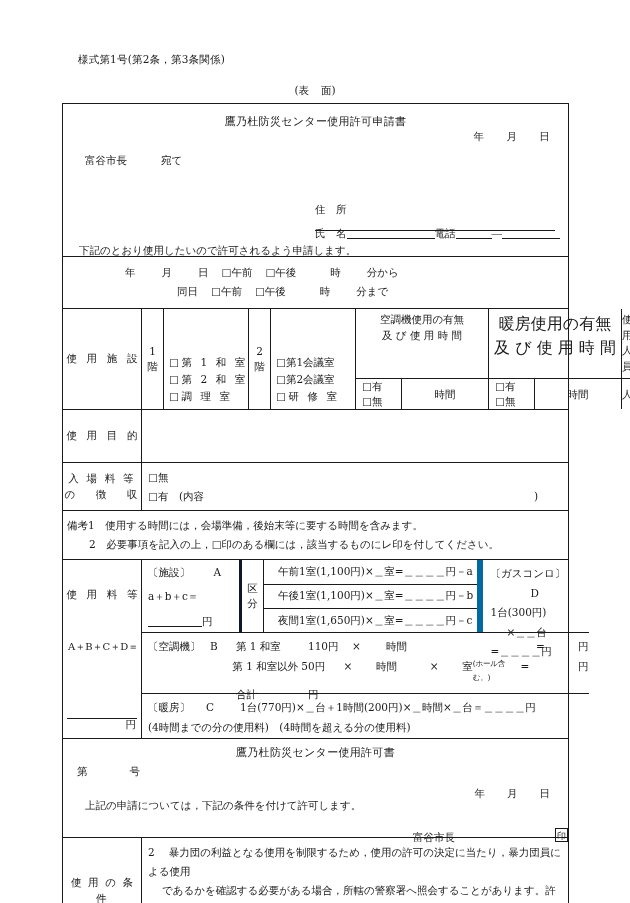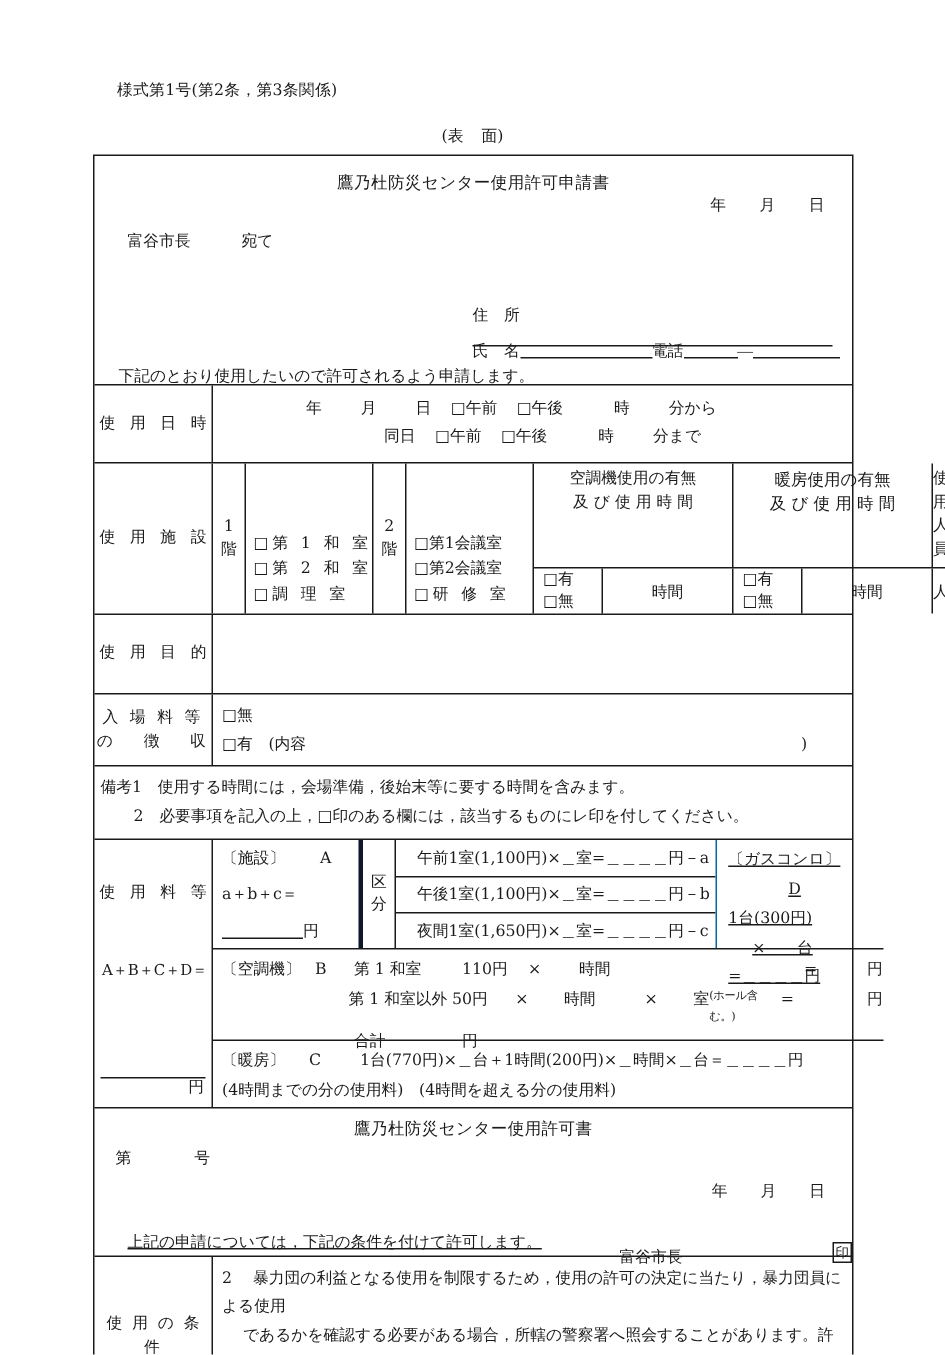--- a/index.html
+++ b/index.html
@@ -64,21 +64,21 @@
     display:flex;flex-direction:column;justify-content:flex-end;
     padding:4px 0 4px 5px;font-size:10.5px;line-height:1.62;
   }
   .rooms .w{letter-spacing:2.6px;}
   .acwrap{flex:1;display:flex;flex-direction:column;box-sizing:border-box;}
   .acwrap .top{display:flex;border-bottom:1px solid #1a1a1a;}
   .acwrap .bot{display:flex;flex:1;}
   .acA{width:133px;flex:0 0 133px;border-right:1px solid #1a1a1a;box-sizing:border-box;
        text-align:center;font-size:10.5px;line-height:1.5;padding:3px 0 3px 0;}
   .acB{width:133px;flex:0 0 133px;border-right:1px solid #1a1a1a;box-sizing:border-box;
-       text-align:center;font-size:11px;line-height:1.5;padding:3px 0 3px 0;}
+       text-align:center;font-size:16px;line-height:1.5;padding:3px 0 3px 0;}
   .acC{flex:1;text-align:center;font-size:10.5px;line-height:1.5;padding:3px 0 3px 0;}
   .yn{width:46px;flex:0 0 46px;border-right:1px solid #1a1a1a;box-sizing:border-box;
       display:flex;flex-direction:column;justify-content:center;padding-left:6px;
       font-size:10.5px;line-height:1.45;}
   .hrs{width:87px;flex:0 0 87px;border-right:1px solid #1a1a1a;box-sizing:border-box;
        display:flex;align-items:flex-end;justify-content:center;padding-bottom:7px;font-size:10.5px;}
   .hrs2{width:87px;flex:0 0 87px;border-right:1px solid #1a1a1a;box-sizing:border-box;
        display:flex;align-items:flex-end;justify-content:center;padding-bottom:7px;font-size:10.5px;}
   .ppl{flex:1;display:flex;align-items:flex-end;justify-content:center;padding-bottom:7px;font-size:10.5px;}
   .spread2{letter-spacing:2.2px;}
@@ -108,39 +108,39 @@
   .facil{width:100px;flex:0 0 100px;border-right:3px solid #0f172a;box-sizing:border-box;
          position:relative;font-size:10.5px;padding:4px 0 4px 6px;line-height:1.7;}
   .facil .aa{position:absolute;right:18px;top:4px;}
   .facil .ul2{display:inline-block;width:54px;border-bottom:1px solid #1a1a1a;height:12px;vertical-align:-2px;}
   .kubun{width:22px;flex:0 0 22px;border-right:1px solid #1a1a1a;box-sizing:border-box;
          display:flex;flex-direction:column;align-items:center;justify-content:center;font-size:10.5px;line-height:1.45;}
   .prices{flex:1;display:flex;flex-direction:column;}
   .prow{flex:1;border-bottom:1px solid #1a1a1a;box-sizing:border-box;
         display:flex;align-items:center;padding-left:14px;font-size:10.5px;}
   .prow:last-child{border-bottom:none;}
-  .gascol{width:112px;flex:0 0 112px;border-left:1px solid #0369a1;box-sizing:border-box;
-          font-size:10.5px;padding:4px 0 4px 8px;line-height:1.85;text-decoration:underline;}
+  .gascol{width:112px;flex:0 0 112px;border-left:6px solid #0369a1;box-sizing:border-box;
+          font-size:10.5px;padding:4px 0 4px 8px;line-height:1.85;}
   .gascol .dd{display:inline-block;width:40px;}
   .tiny{font-size:7.5px;letter-spacing:-.2px;}
   .aircon{flex:1;padding:4px 0 5px 6px;font-size:10.5px;line-height:1.85;position:relative;}
   .aircon .line{display:flex;}
   .aircon .c1{width:62px;}
   .aircon .c2{width:72px;}
   .aircon .c3{width:34px;}
   .heat{flex:1;padding:4px 0 5px 6px;font-size:10.5px;line-height:1.9;}
 
   
   .permit{position:relative;height:98px;padding:6px 0 0 0;box-sizing:border-box;}
   .permit .ptitle{text-align:center;font-size:11px;letter-spacing:.3px;}
   .permit .no{position:absolute;left:14px;top:26px;font-size:10.5px;}
   .permit .no .g3{display:inline-block;width:42px;}
   .permit .ymd2{position:absolute;right:18px;top:48px;font-size:10.5px;}
   .permit .ymd2 .g{display:inline-block;width:22px;}
-  .permit .ptext{position:absolute;left:22px;top:82px;font-size:10.5px;text-decoration:underline;}
+  .permit .ptext{position:absolute;left:22px;top:60px;font-size:10.5px;}
   .permit .mayor2{position:absolute;left:350px;top:92px;font-size:10.5px;}
   .sealbox{position:absolute;left:492px;top:89px;width:13px;height:14px;border:1px solid #1a1a1a;
            font-size:9px;line-height:14px;text-align:center;box-sizing:border-box;}
 
   
   .cond{flex:1;padding:5px 4px 6px 6px;font-size:10.5px;line-height:1.8;}
   .cond .c1{text-indent:0;}
   .cond .c2{}
   .cond .ind{padding-left:14px;}
   .numsp{display:inline-block;width:14px;}
@@ -168,21 +168,20 @@
           <span>氏　名</span><span class="fl" style="width:88px"></span><span>電話</span><span class="fl" style="width:36px"></span><span>—</span><span class="fl" style="width:58px"></span>
         </div>
         <div class="rowline" style="left:252px;top:99px">
           <span>住　所</span><span class="fl" style="width:240px"></span>
         </div>
         <div class="note">下記のとおり使用したいので許可されるよう申請します。</div>
       </div>
     </div>
 
     <div class="row">
-      <div class="lbl spread">使 用 日 時</div>
       <div class="dt">
         <div class="l1">
           <span>年</span><span class="gap"></span><span>月</span><span class="gap"></span><span>日</span><span class="gap-s"></span><span>□午前</span><span class="gap-s"></span><span>□午後</span><span class="gap-l"></span><span>時</span><span class="gap"></span><span>分から</span>
         </div>
         <div class="l2">
           <span style="display:inline-block;width:52px"></span><span>同日</span><span class="gap-s"></span><span>□午前</span><span class="gap-s"></span><span>□午後</span><span class="gap-l"></span><span>時</span><span class="gap"></span><span>分まで</span>
         </div>
       </div>
     </div>
 

